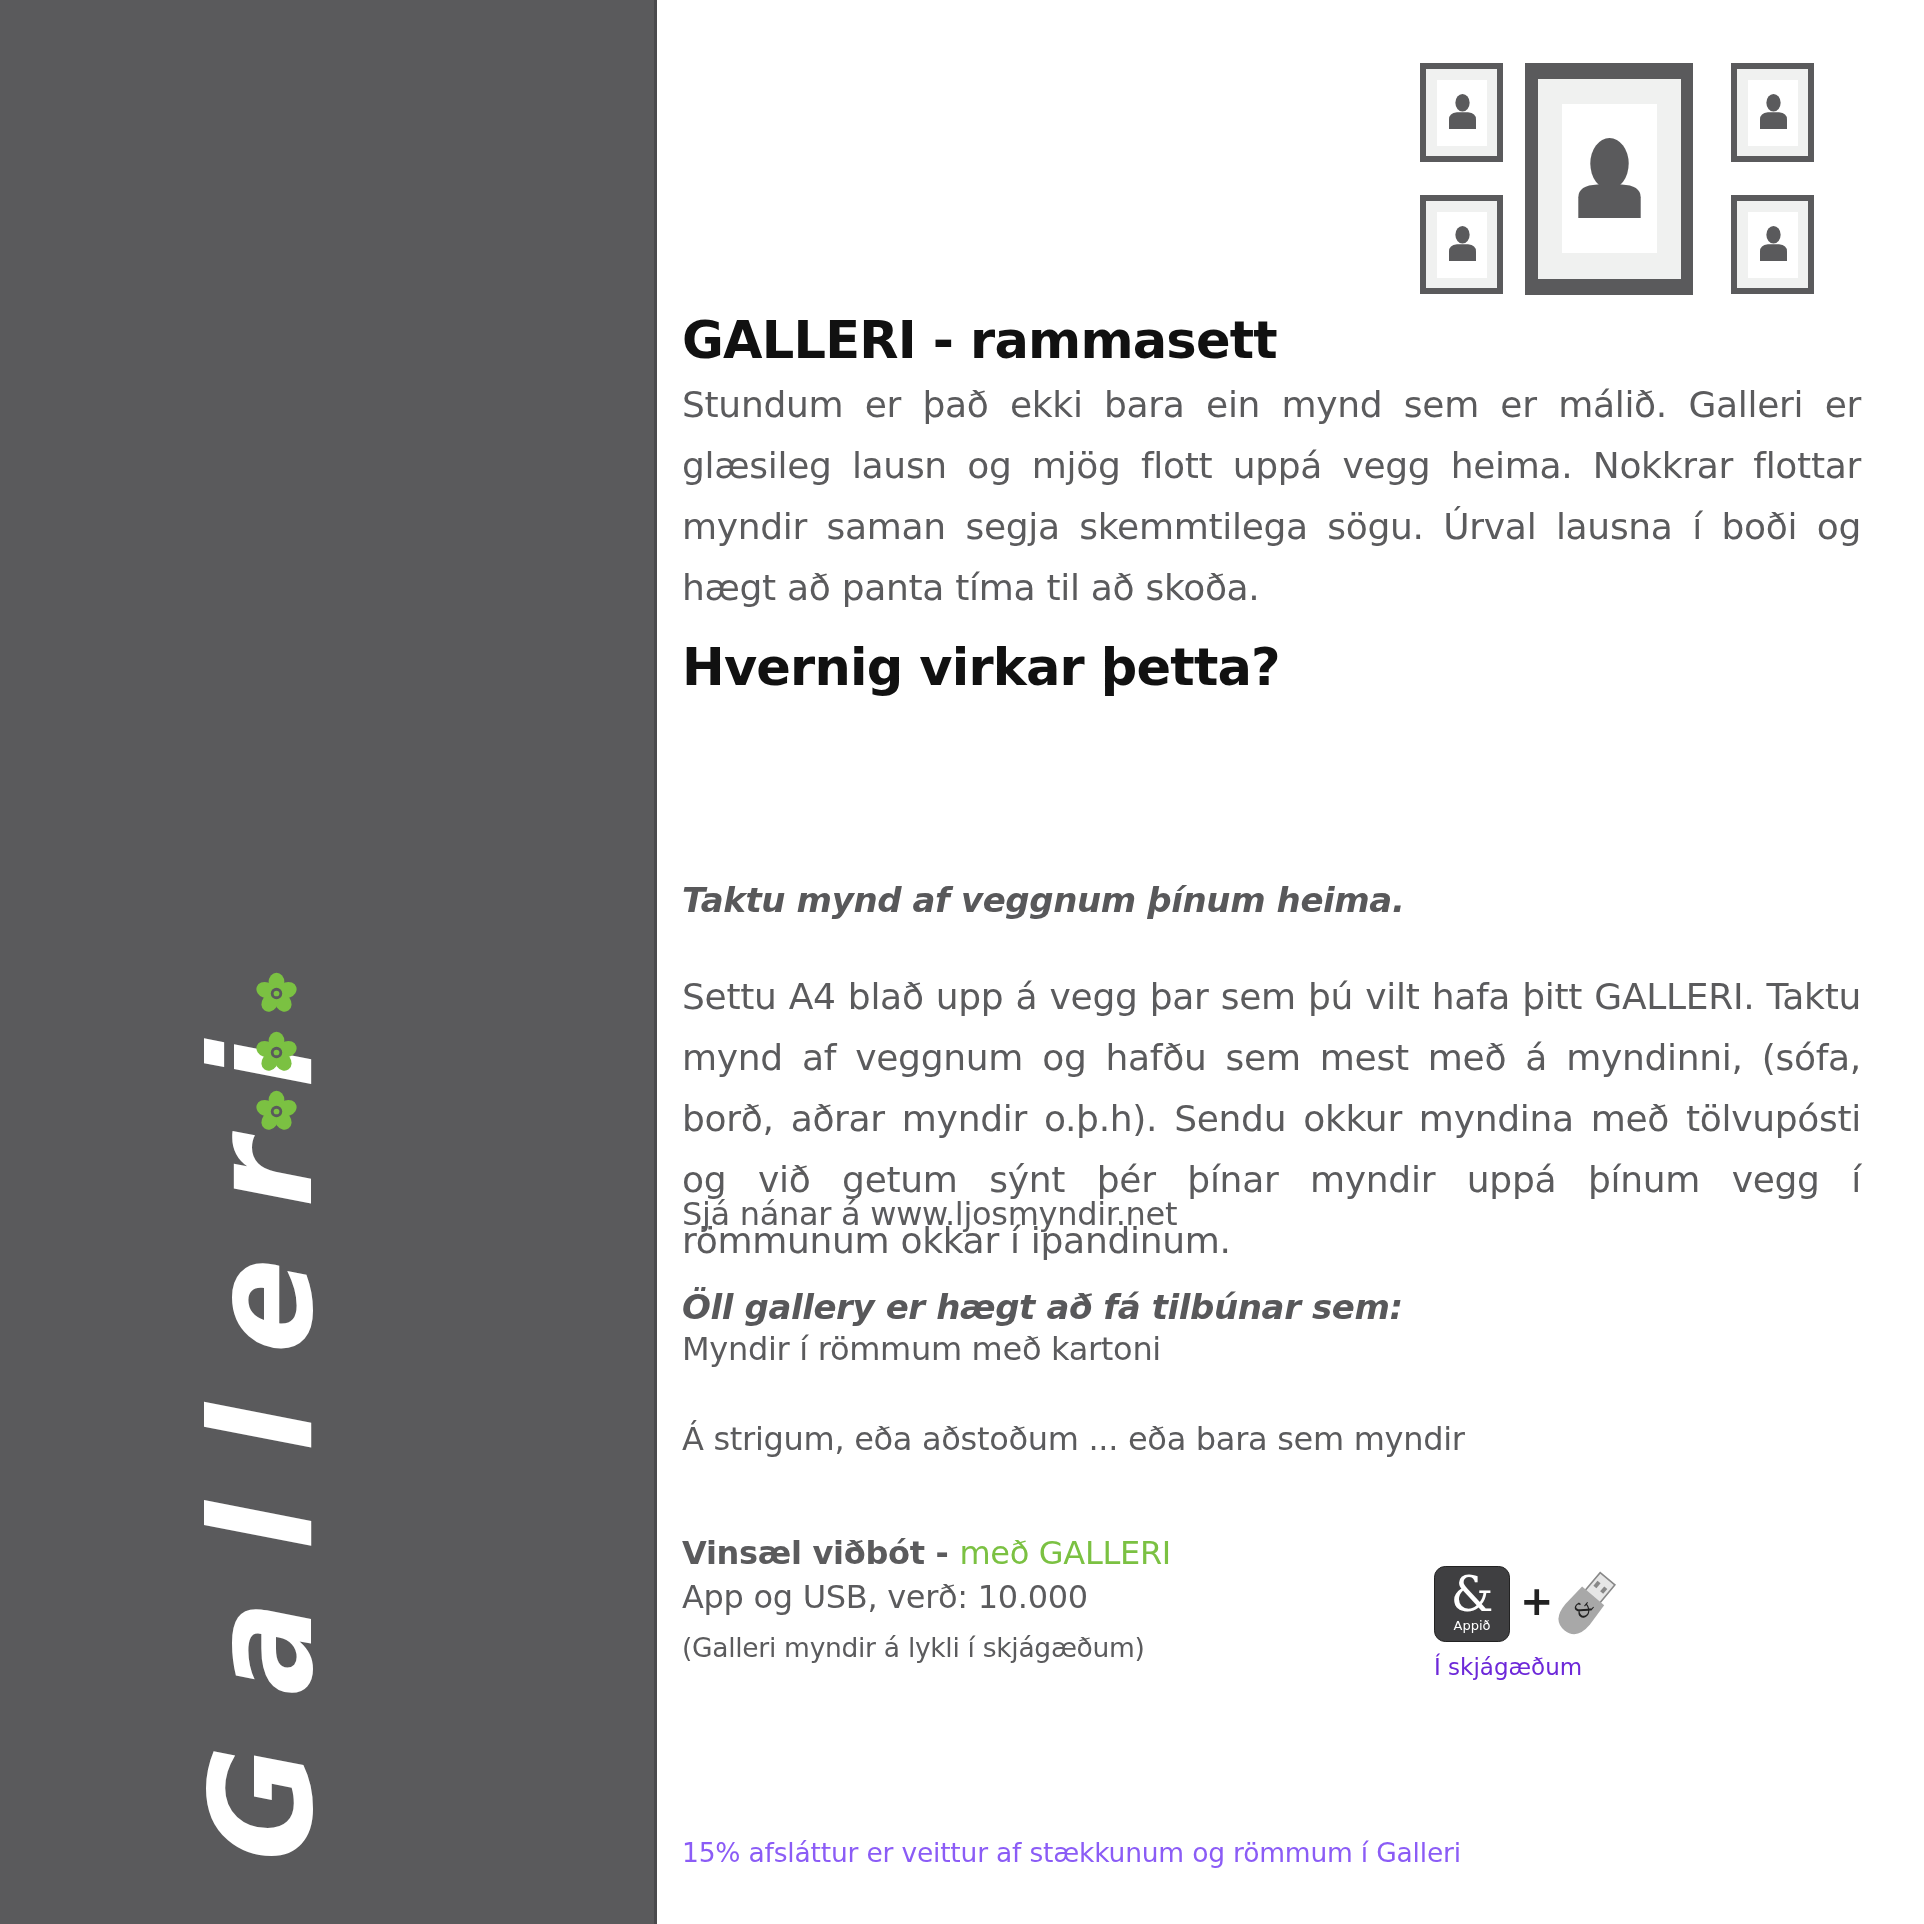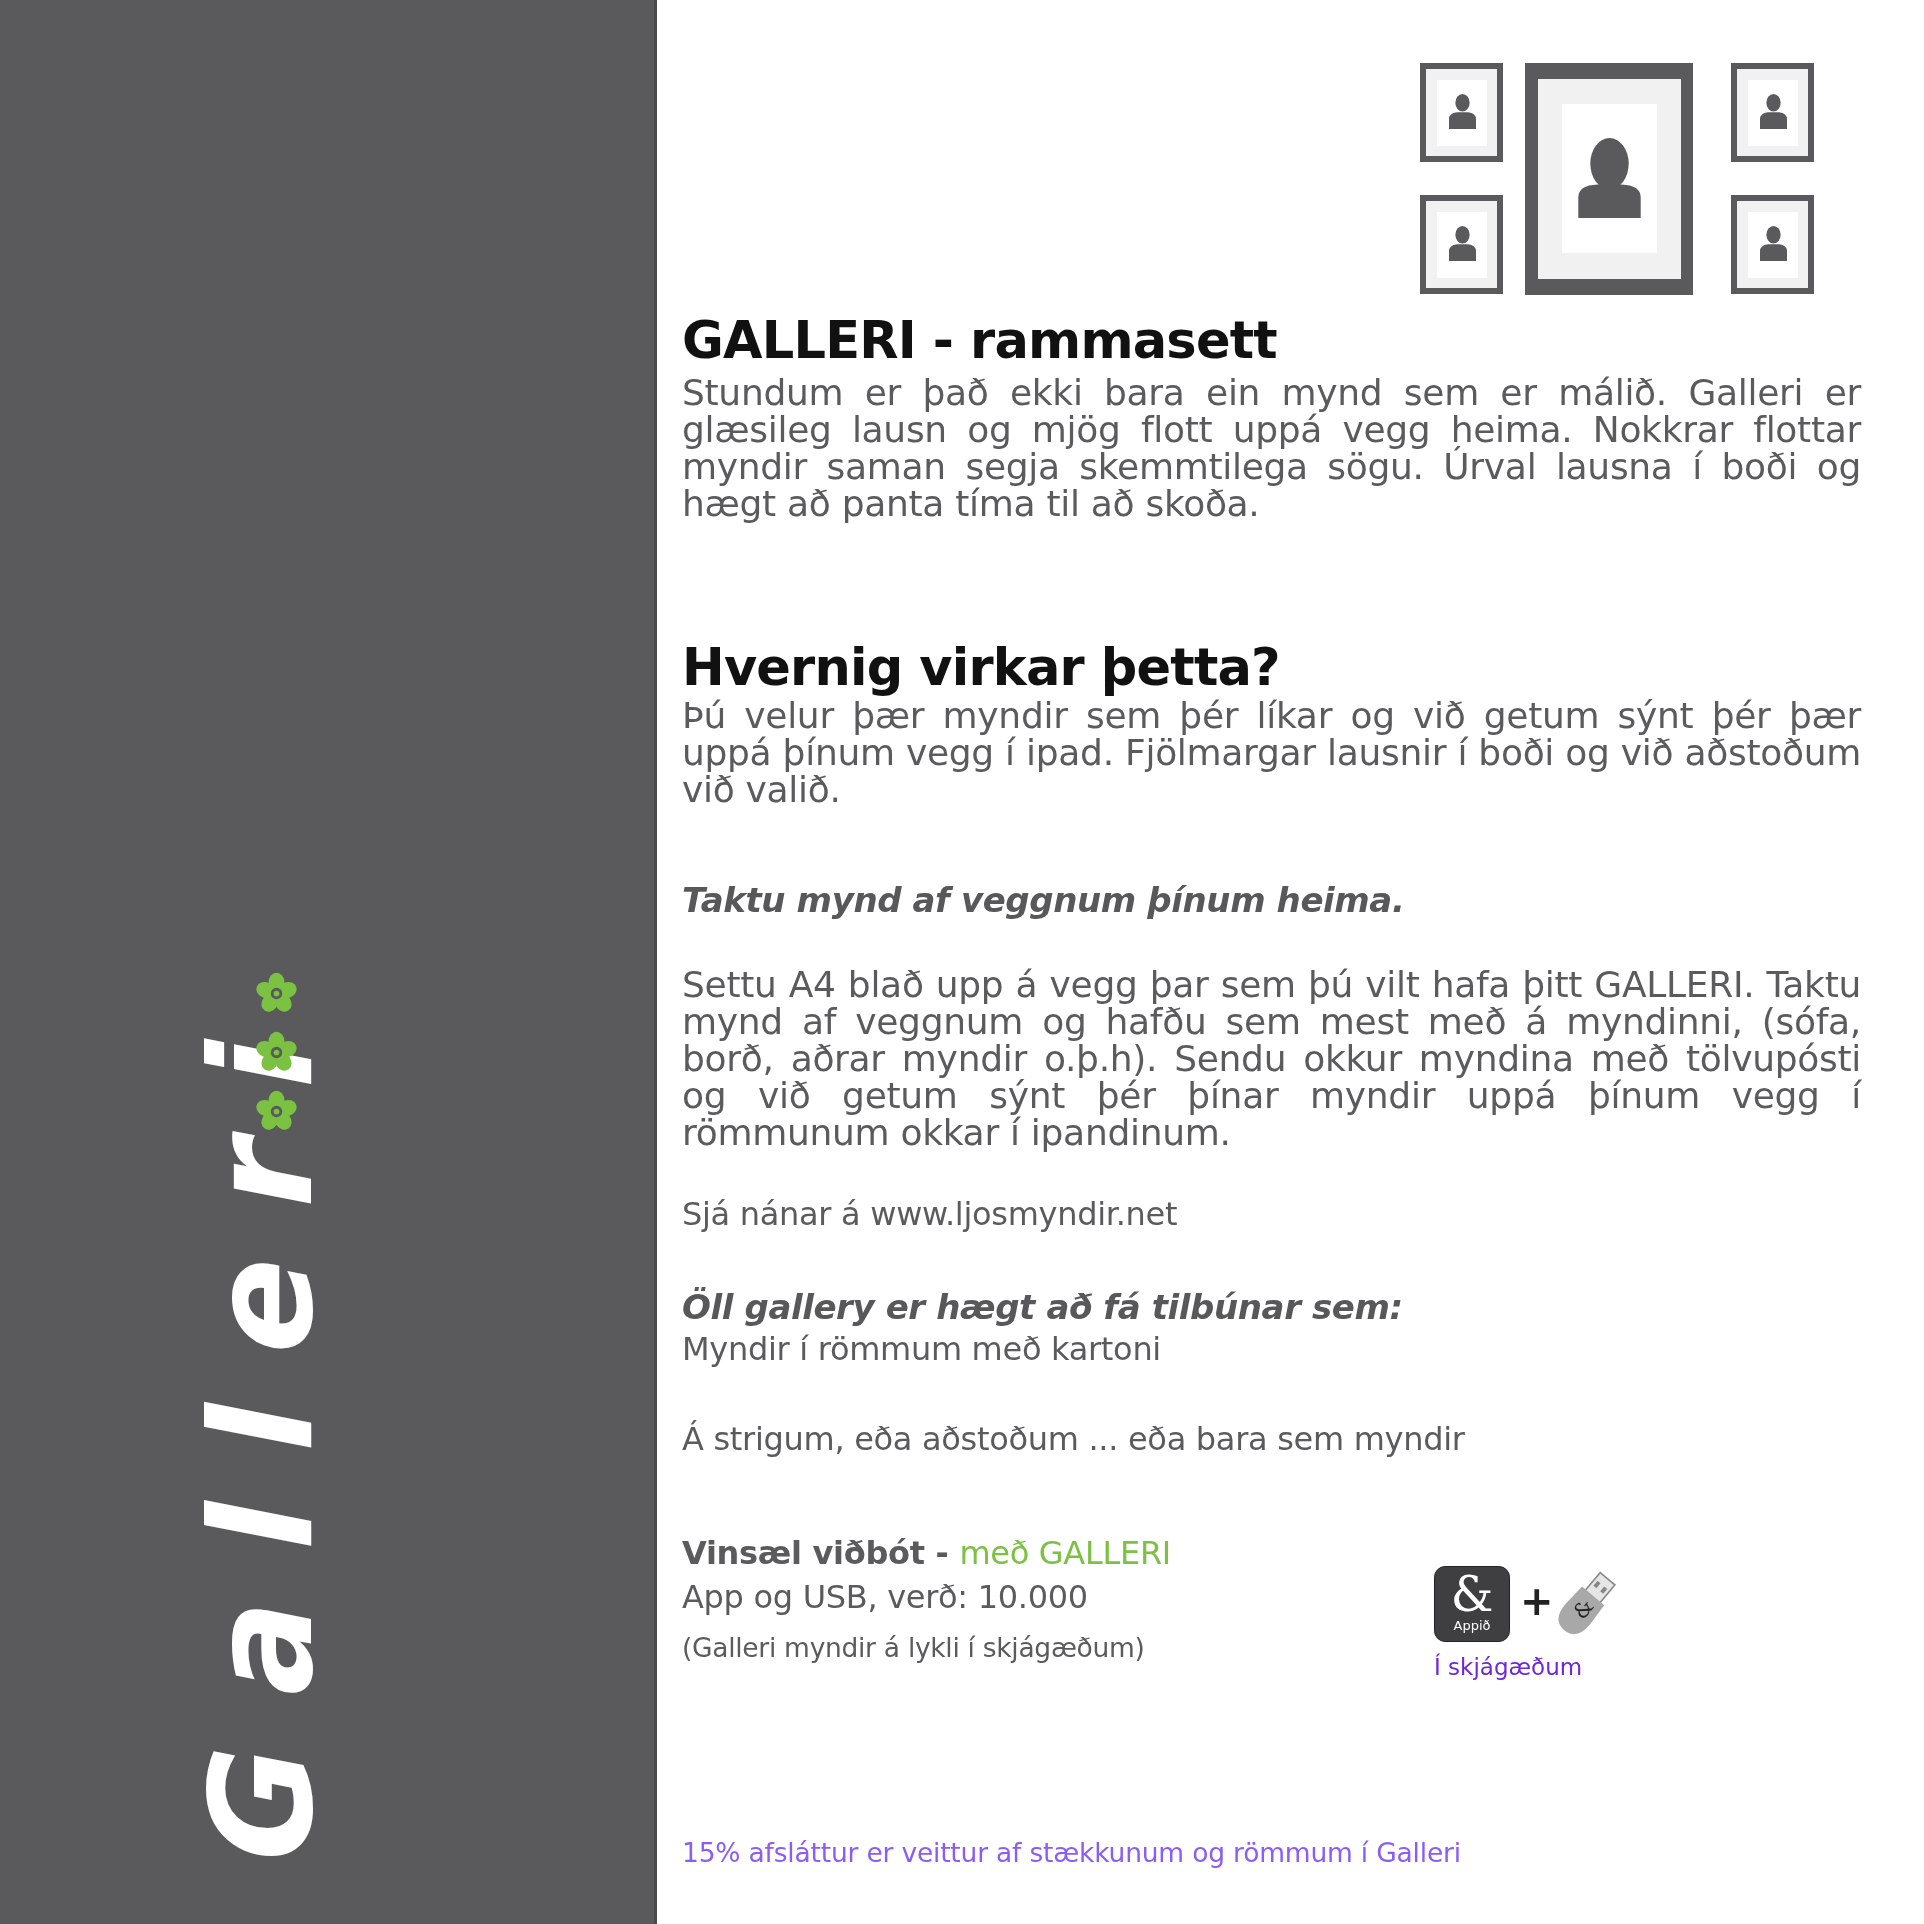--- a/index.html
+++ b/index.html
@@ -40,21 +40,21 @@
     .frame .photo { position:absolute; background:#ffffff; }
     .frame svg { position:absolute; }
 
     .h1 {
       position:absolute; left:0; top:311px;
       font-size:51px; font-weight:bold; color:#111111;
       letter-spacing:-0.8px;
     }
     .para {
       position:absolute; left:0; width:1179px;
-      font-size:36px; line-height:37px; color:#5b5b5d;
+      font-size:36px; line-height:61px; color:#5b5b5d;
       text-align:justify;
       letter-spacing:-0.3px;
     }
     .h2 {
       position:absolute; left:0; top:638px;
       font-size:51px; font-weight:bold; color:#111111;
       letter-spacing:-0.8px;
     }
     .subhead {
       position:absolute; left:0;
@@ -171,21 +171,20 @@
         <ellipse cx="17" cy="11" rx="9" ry="11" fill="#5a5a5c"></ellipse>
         <path d="M0 44 L0 32 Q0 24 10 23 L24 23 Q34 24 34 32 L34 44 Z" fill="#5a5a5c"></path>
       </svg>
     </div>
   </div>
 
   <div class="h1">GALLERI - rammasett</div>
   <div class="para" style="top:374px;">Stundum er það ekki bara ein mynd sem er málið. Galleri er glæsileg lausn og mjög flott uppá vegg heima. Nokkrar flottar myndir saman segja skemmtilega sögu. Úrval lausna í boði og hægt að panta tíma til að skoða.</div>
 
   <div class="h2">Hvernig virkar þetta?</div>
-  <div class="para" style="top:697px;">Þú velur þær myndir sem þér líkar og við getum sýnt þér þær uppá þínum vegg í ipad. Fjölmargar lausnir í boði og við aðstoðum við valið.</div>
 
   <div class="subhead" style="top:880px;">Taktu mynd af veggnum þínum heima.</div>
   <div class="para" style="top:966px;">Settu A4 blað upp á vegg þar sem þú vilt hafa þitt GALLERI. Taktu mynd af veggnum og hafðu sem mest með á myndinni, (sófa, borð, aðrar myndir o.þ.h). Sendu okkur myndina með tölvupósti og við getum sýnt þér þínar myndir uppá þínum vegg í römmunum okkar í ipandinum.</div>
   <div class="line" style="top:1195px;">
     <span>Sjá nánar á </span><a class="link">www.ljosmyndir.net</a>
   </div>
 
   <div class="subhead" style="top:1287px;">Öll gallery er hægt að fá tilbúnar sem:</div>
   <div class="line" style="top:1330px;">Myndir í römmum með kartoni</div>
   <div class="line" style="top:1420px;">Á strigum, eða aðstoðum ... eða bara sem myndir</div>

